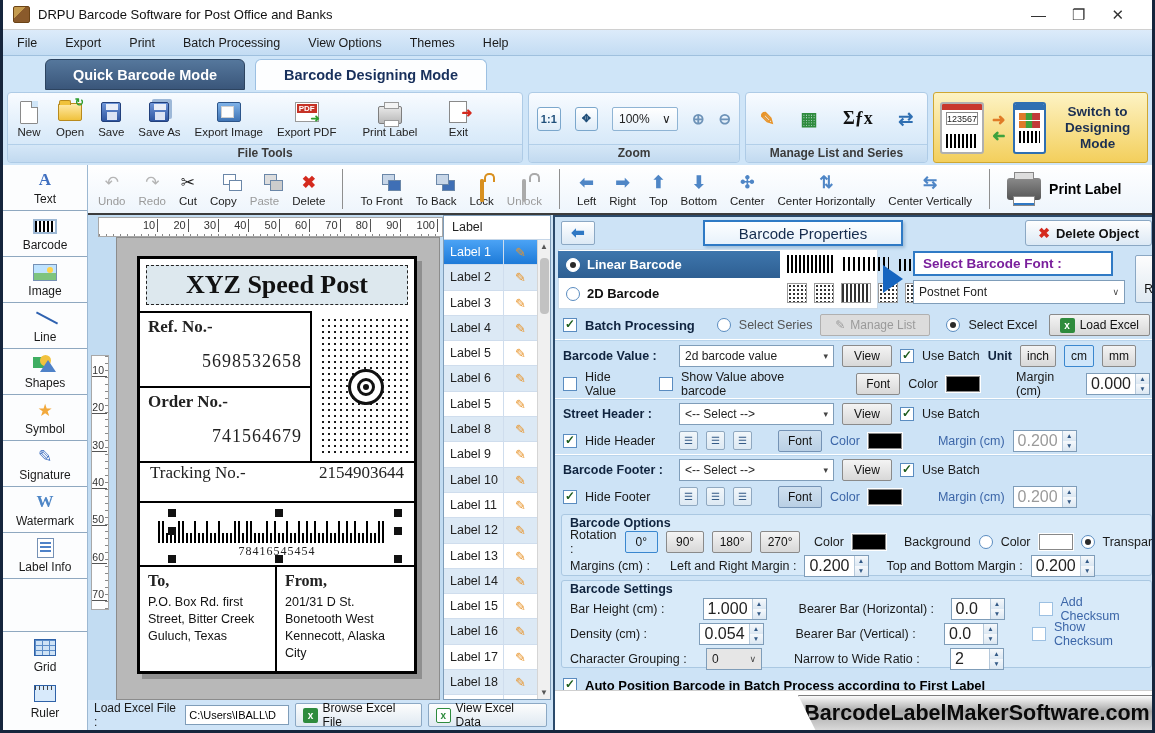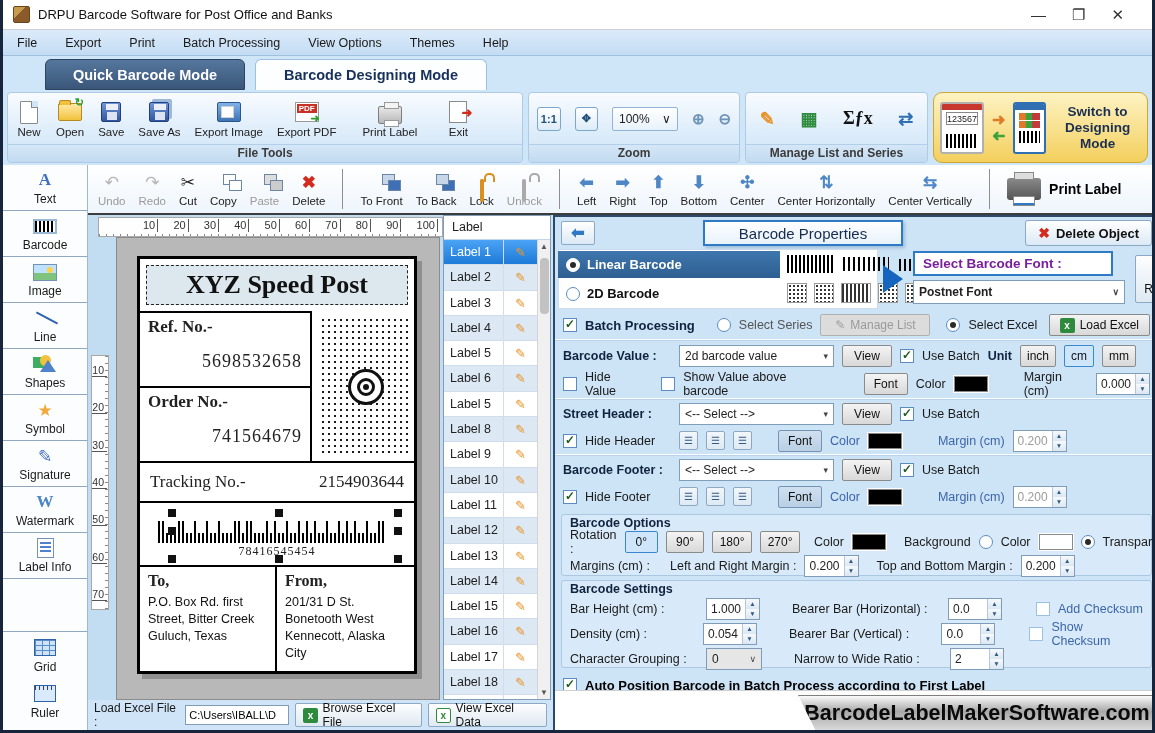--- a/index.html
+++ b/index.html
@@ -59,21 +59,21 @@
 .ic-exit::after{content:"➜";position:absolute;right:-6px;top:3px;color:#d42a1e;font-weight:bold;font-size:13px;}
 
 .zbtn { width:26px; height:24px; border:1px solid #7ba7cc; background:linear-gradient(#ffffff,#ddebf8); border-radius:3px;
   display:flex; align-items:center; justify-content:center; font-size:11px; color:#1f4e79; font-weight:bold; }
 #zoomselect { width:72px; height:24px; border:1px solid #8fb4d4; background:linear-gradient(#fff,#e7f1fa); border-radius:2px;
   display:flex; align-items:center; justify-content:space-between; padding:0 6px; font-size:12px; color:#222; }
 .mag { font-size:15px; color:#6e93b8; font-weight:bold; }
 
 .mico { font-size:18px; font-weight:bold; }
 
-#switchbtn { width:215px; background:linear-gradient(#fdf3c4,#f3cf5c); border:1px solid #cfa732; border-radius:9px;
+#switchbtn { width:215px; background:linear-gradient(#fdf3c4,#f3cf5c); border:1px solid #cfa732; border-radius:3px;
   display:flex; align-items:center; gap:8px; padding:6px; }
 .miniwin { width:52px; height:52px; background:#fff; border:2px solid #b0b0b0; border-radius:3px; position:relative; padding:8px 4px 4px; }
 .miniwin .mtitle{position:absolute;left:0;top:0;width:100%;height:6px;background:#c8372d;border-radius:1px 1px 0 0;}
 .miniwin .mnum{font-size:9px;border:1px solid #888;text-align:center;height:13px;line-height:12px;}
 .miniwin .mbars{margin-top:9px;height:14px;background:repeating-linear-gradient(90deg,#000 0 2px,#fff 2px 4px);}
 .miniwin.blue { border-color:#2f6fb2; }
 .miniwin.blue .mtitle{background:#2f6fb2;}
 .miniwin.blue .mrow{height:7px;margin:1px 0;background:linear-gradient(90deg,#e07a2a 0 30%,#3da23d 35% 60%,#c23a3a 65% 100%);}
 .miniwin.blue .mbars2{margin-top:3px;height:12px;background:repeating-linear-gradient(90deg,#000 0 2px,#fff 2px 4px);}
 #swaparrows { display:flex; flex-direction:column; gap:2px; font-size:16px; font-weight:bold; line-height:14px;}
@@ -151,21 +151,21 @@
 #row-order { position:absolute; left:0; top:127px; width:172px; height:75px; border-top:2px solid #000; border-right:2px solid #000; padding:4px 8px; }
 .fldlbl { font-weight:bold; font-size:17px; }
 .fldval { text-align:right; font-size:18px; margin-top:14px; letter-spacing:1px; }
 #maxicode { position:absolute; left:180px; top:58px; width:92px; height:140px;
   background-image:radial-gradient(#1a1a1a 32%, transparent 33%); background-size:6px 6px; position:absolute; }
 #bullseye { position:absolute; left:28px; top:52px; width:36px; height:36px; border-radius:50%; background:#fff;
   border:3px solid #111; display:flex; align-items:center; justify-content:center; }
 #bullseye i { width:18px; height:18px; border-radius:50%; border:3px solid #111; background:#fff; display:flex; align-items:center; justify-content:center;}
 #bullseye i b { width:6px; height:6px; border-radius:50%; background:#111; }
 #row-track { position:absolute; left:0; top:202px; width:100%; height:40px; border-top:2px solid #000;
-  display:flex; align-items:center; justify-content:space-between; padding:0 10px; font-size:17px; }
+  display:flex; align-items:flex-start; justify-content:space-between; padding:0 10px; font-size:17px; }
 #row-barcode { position:absolute; left:0; top:242px; width:100%; height:64px; border-top:2px solid #000; }
 #postnet { position:absolute; left:18px; bottom:22px; width:240px; height:26px; display:flex; align-items:flex-end; gap:2px; }
 .pbar { width:2px; height:10px; background:#000; } .pbar.tall { height:22px; }
 #pnum { position:absolute; left:0; bottom:6px; width:100%; text-align:center; font-size:12px; letter-spacing:1px; }
 .hdl { position:absolute; width:8px; height:8px; background:#111; }
 #row-addr { position:absolute; left:0; top:306px; width:100%; bottom:0; border-top:2px solid #000; display:flex; }
 .addrcell { width:50%; padding:5px 8px; }
 .addrcell.l { border-right:2px solid #000; }
 .addrhead { font-weight:bold; font-size:16px; margin-bottom:4px; }
 .addrline { font-family:"Liberation Sans",sans-serif; font-size:12.5px; line-height:17px; color:#111; }
@@ -212,21 +212,21 @@
 #twodrow { position:absolute; left:3px; top:31px; width:222px; height:27px; display:flex; align-items:center; gap:7px; padding:0 8px;
   color:#111; font-weight:bold; font-size:13px; }
 .lthumb { width:46px; height:18px; background:repeating-linear-gradient(90deg,#000 0 2px,transparent 2px 4px); }
 .lthumb.p { background:repeating-linear-gradient(90deg,#000 0 2px,transparent 2px 5px); height:14px; }
 #linthumbs { position:absolute; left:232px; top:6px; display:flex; gap:10px; }
 #twodthumbs { position:absolute; left:232px; top:34px; display:flex; gap:7px; }
 .qthumb { width:20px; height:20px; border:1px solid #9a9a9a; background-image:radial-gradient(#333 35%, transparent 36%); background-size:4px 4px; background-color:#fff; }
 #bigarrow { position:absolute; left:328px; top:16px; width:0; height:0; border-top:14px solid transparent; border-bottom:14px solid transparent; border-left:20px solid #1565c0; }
 #fontbox { position:absolute; left:358px; top:2px; width:200px; height:25px; background:#fff; border:2px solid #2f7ac5;
   display:flex; align-items:center; padding:0 8px; font-weight:bold; font-size:13.5px; color:#7a1f9c; }
-#fontdd { position:absolute; left:358px; top:31px; width:212px; height:24px;font-weight:bold; }
+#fontdd { position:absolute; left:358px; top:31px; width:212px; height:24px; }
 #resetbtn { position:absolute; left:580px; top:6px; width:50px; height:48px; background:linear-gradient(#fdfdfd,#dfe9f2);
   border:1px solid #8ba8c4; border-radius:2px; display:flex; flex-direction:column; align-items:center; justify-content:center; font-size:12px; color:#111; }
 #resetbtn .rs { color:#2f9e9e; font-weight:bold; font-size:16px; color:#2aa0a8; }
 
 .prow { display:flex; align-items:center; gap:8px; padding:0 8px; }
 .sepline { height:2px; background:#fff; border-bottom:1px solid #b8d4ec; }
 
 .chk { width:14px; height:14px; background:#fff; border:1px solid #5a8cc0; display:inline-flex; align-items:center; justify-content:center;
   font-size:12px; color:#1d5c1d; font-weight:bold; flex:none; }
 .chk.on::after { content:"✓"; margin-top:-2px; }
@@ -240,21 +240,21 @@
   padding:0 5px; font-size:12px; color:#222; }
 .dd .car { font-size:9px; color:#444; }
 .gbtn { height:22px; background:linear-gradient(#f4f4f4,#d8d8d8); border:1px solid #8a8a8a; border-radius:2px;
   display:flex; align-items:center; justify-content:center; padding:0 10px; font-size:12px; color:#111; }
 .gbtn.press { background:linear-gradient(#cfe0ef,#b9cfe4); border-color:#7593b5; }
 .gbtn.dis { background:#dcdcdc; color:#9a9a9a; border-color:#b0b0b0; }
 .gbtn.sel { background:#cfe6fa; border:1.5px solid #3a87cf; }
 .swatch { width:34px; height:16px; background:#000; border:1px solid #888; outline:1px solid #fff; flex:none;}
 .swatch.white { background:#fff; }
 .spin { display:flex; height:22px; border:1px solid #7f9db9; background:#fff; flex:none;}
-.spin .sval { padding:0 4px; font-size:12px; line-height:20px; min-width:38px; color:#222; }
+.spin .sval { padding:0 4px; font-size:16px; line-height:20px; min-width:38px; color:#222; }
 .spin .sval.dim { color:#9a9a9a; }
 .spin .sarr { width:14px; display:flex; flex-direction:column; border-left:1px solid #b5c8da; }
 .spin .sarr i { flex:1; font-style:normal; font-size:6.5px; line-height:9px; text-align:center; color:#345a86; background:linear-gradient(#f6f9fc,#dbe7f2); }
 .alignbtn { width:19px; height:19px; border:1px solid #8fa8c0; background:linear-gradient(#f2f7fb,#dde9f3); border-radius:2px;
   font-size:10px; line-height:17px; text-align:center; color:#345a86; }
 .groupbox { margin:4px 6px 0; border:1px solid #aac8e2; border-radius:3px; background:#d8eaf9; position:relative; padding-top:15px; }
 .gtitle { position:absolute; left:8px; top:1px; font-weight:bold; font-size:12.5px; color:#10243f; }
 
 #watermark-strip { position:absolute; left:552px; top:690px; width:603px; height:43px; background:#fff; border-top:1px solid #cfcfcf; }
 #watermark { position:absolute; right:2px; top:4px; width:358px; height:36px;

